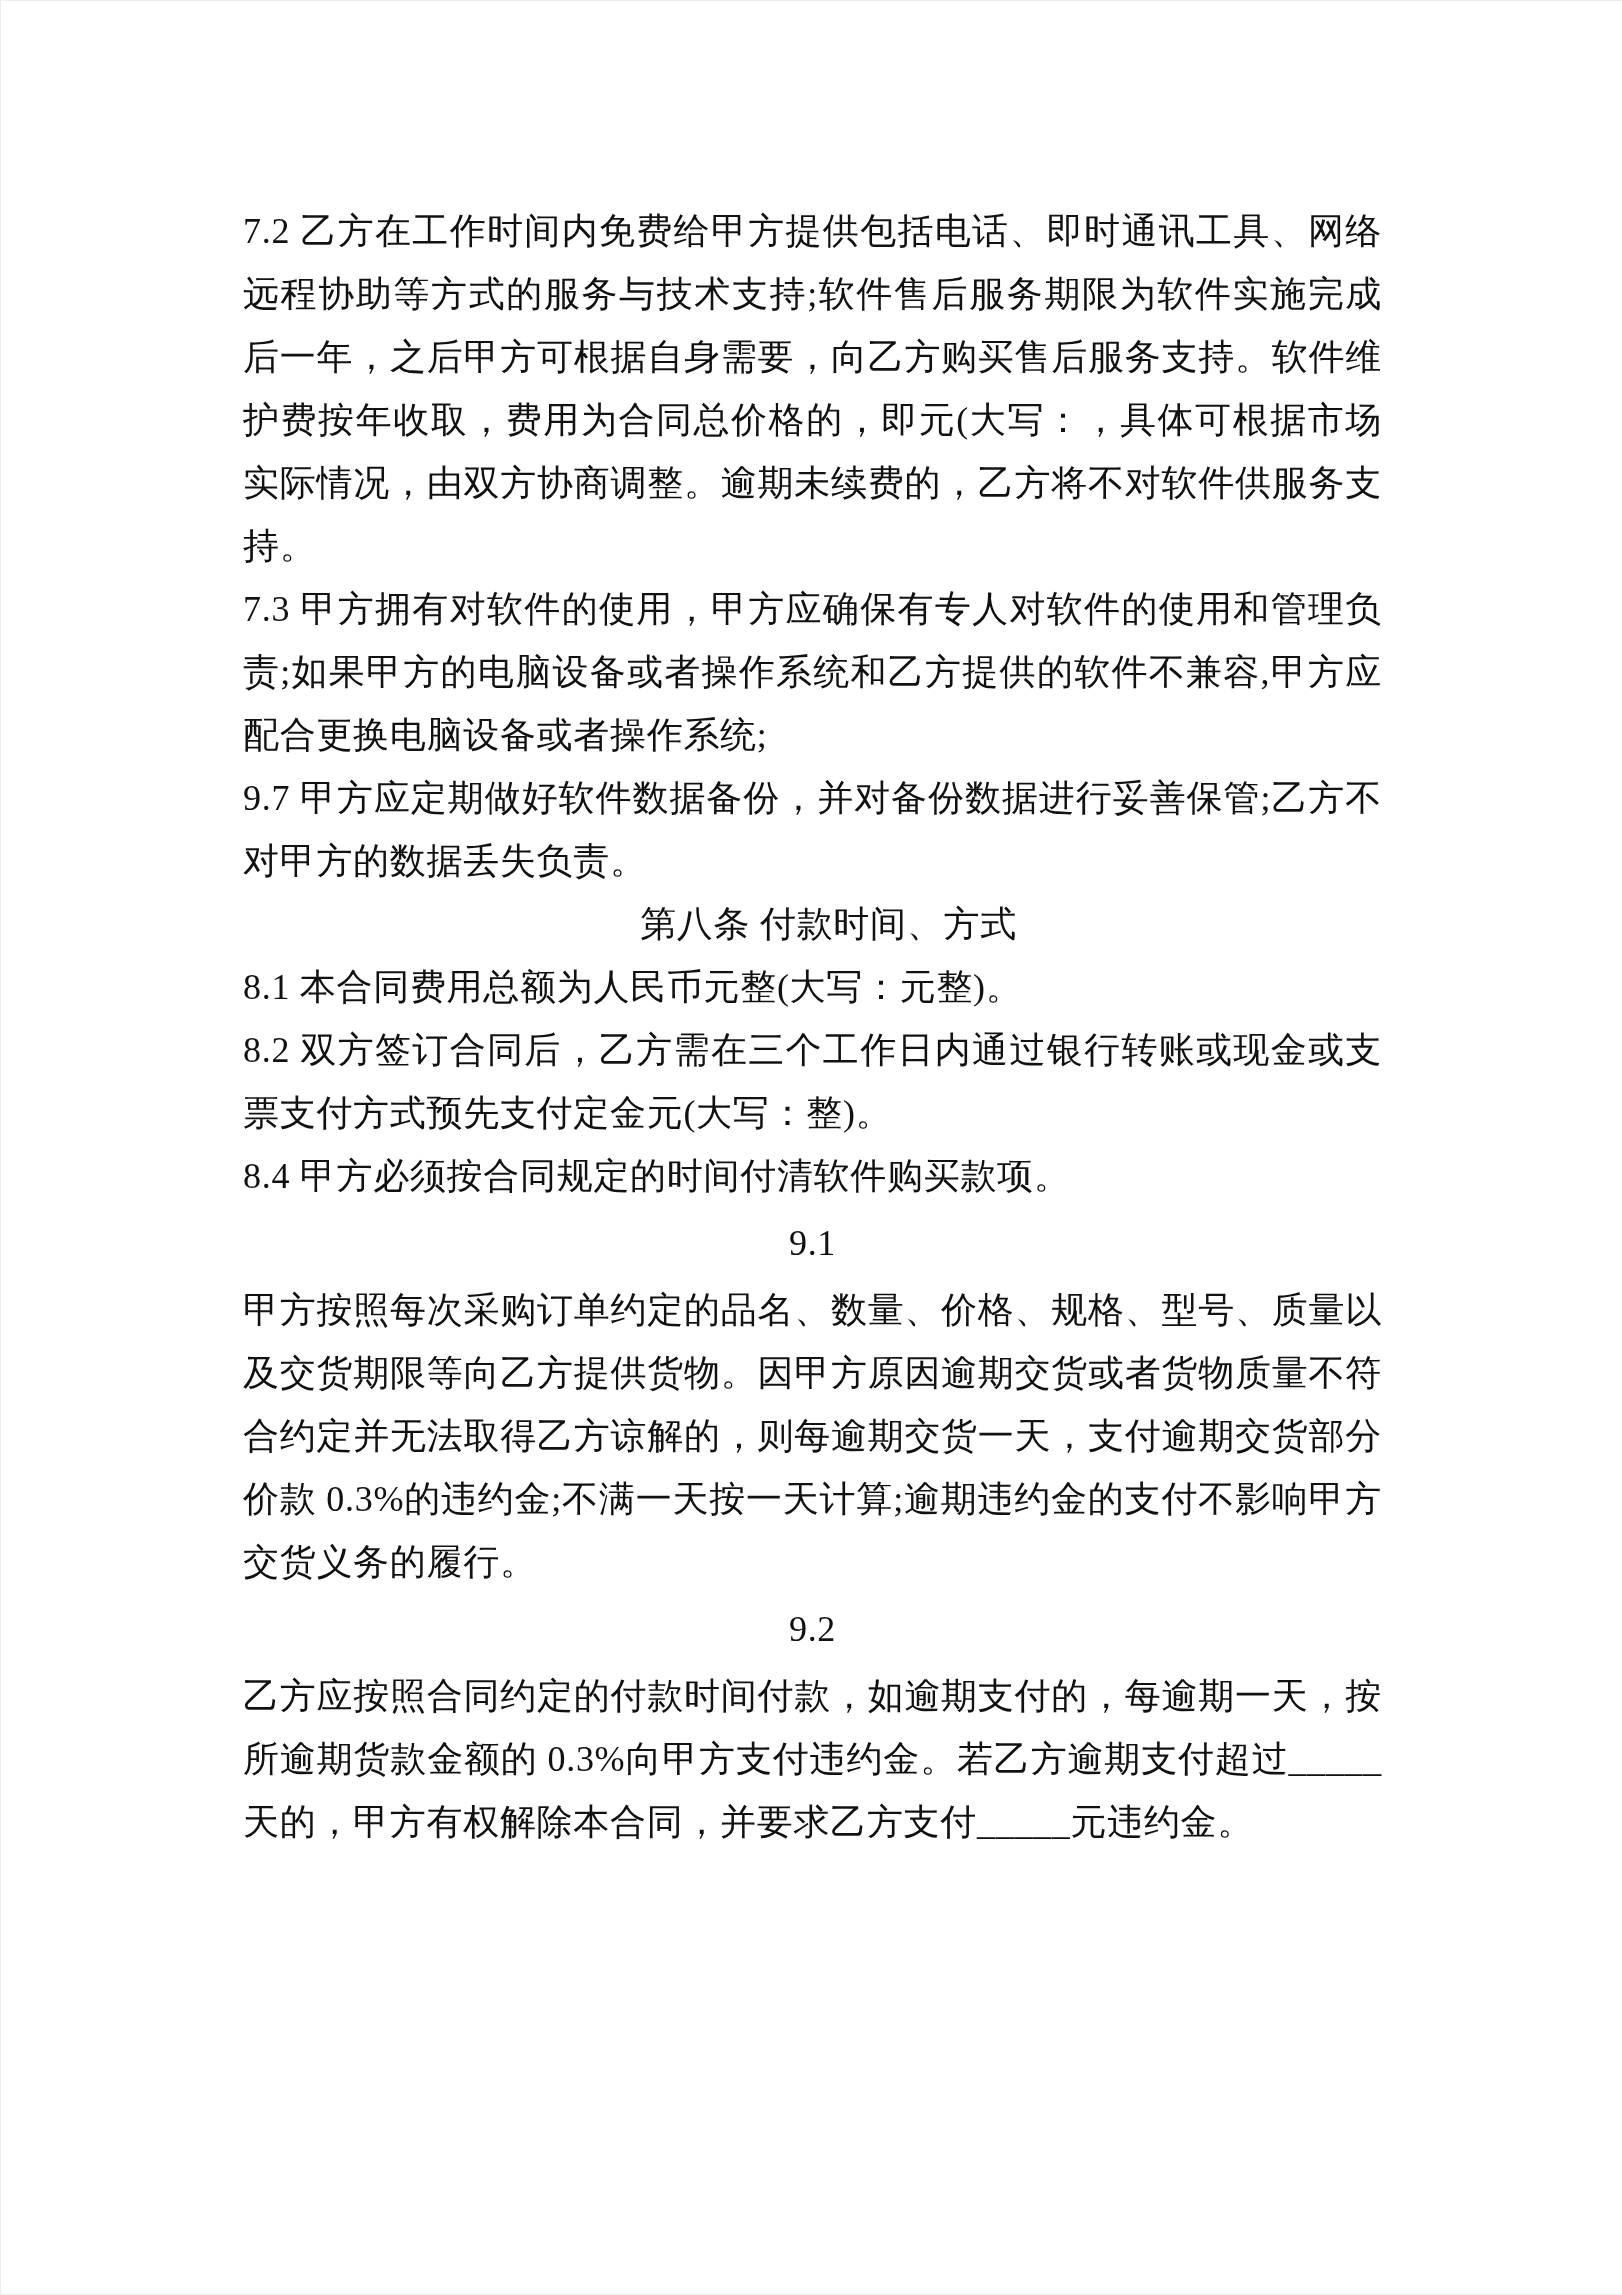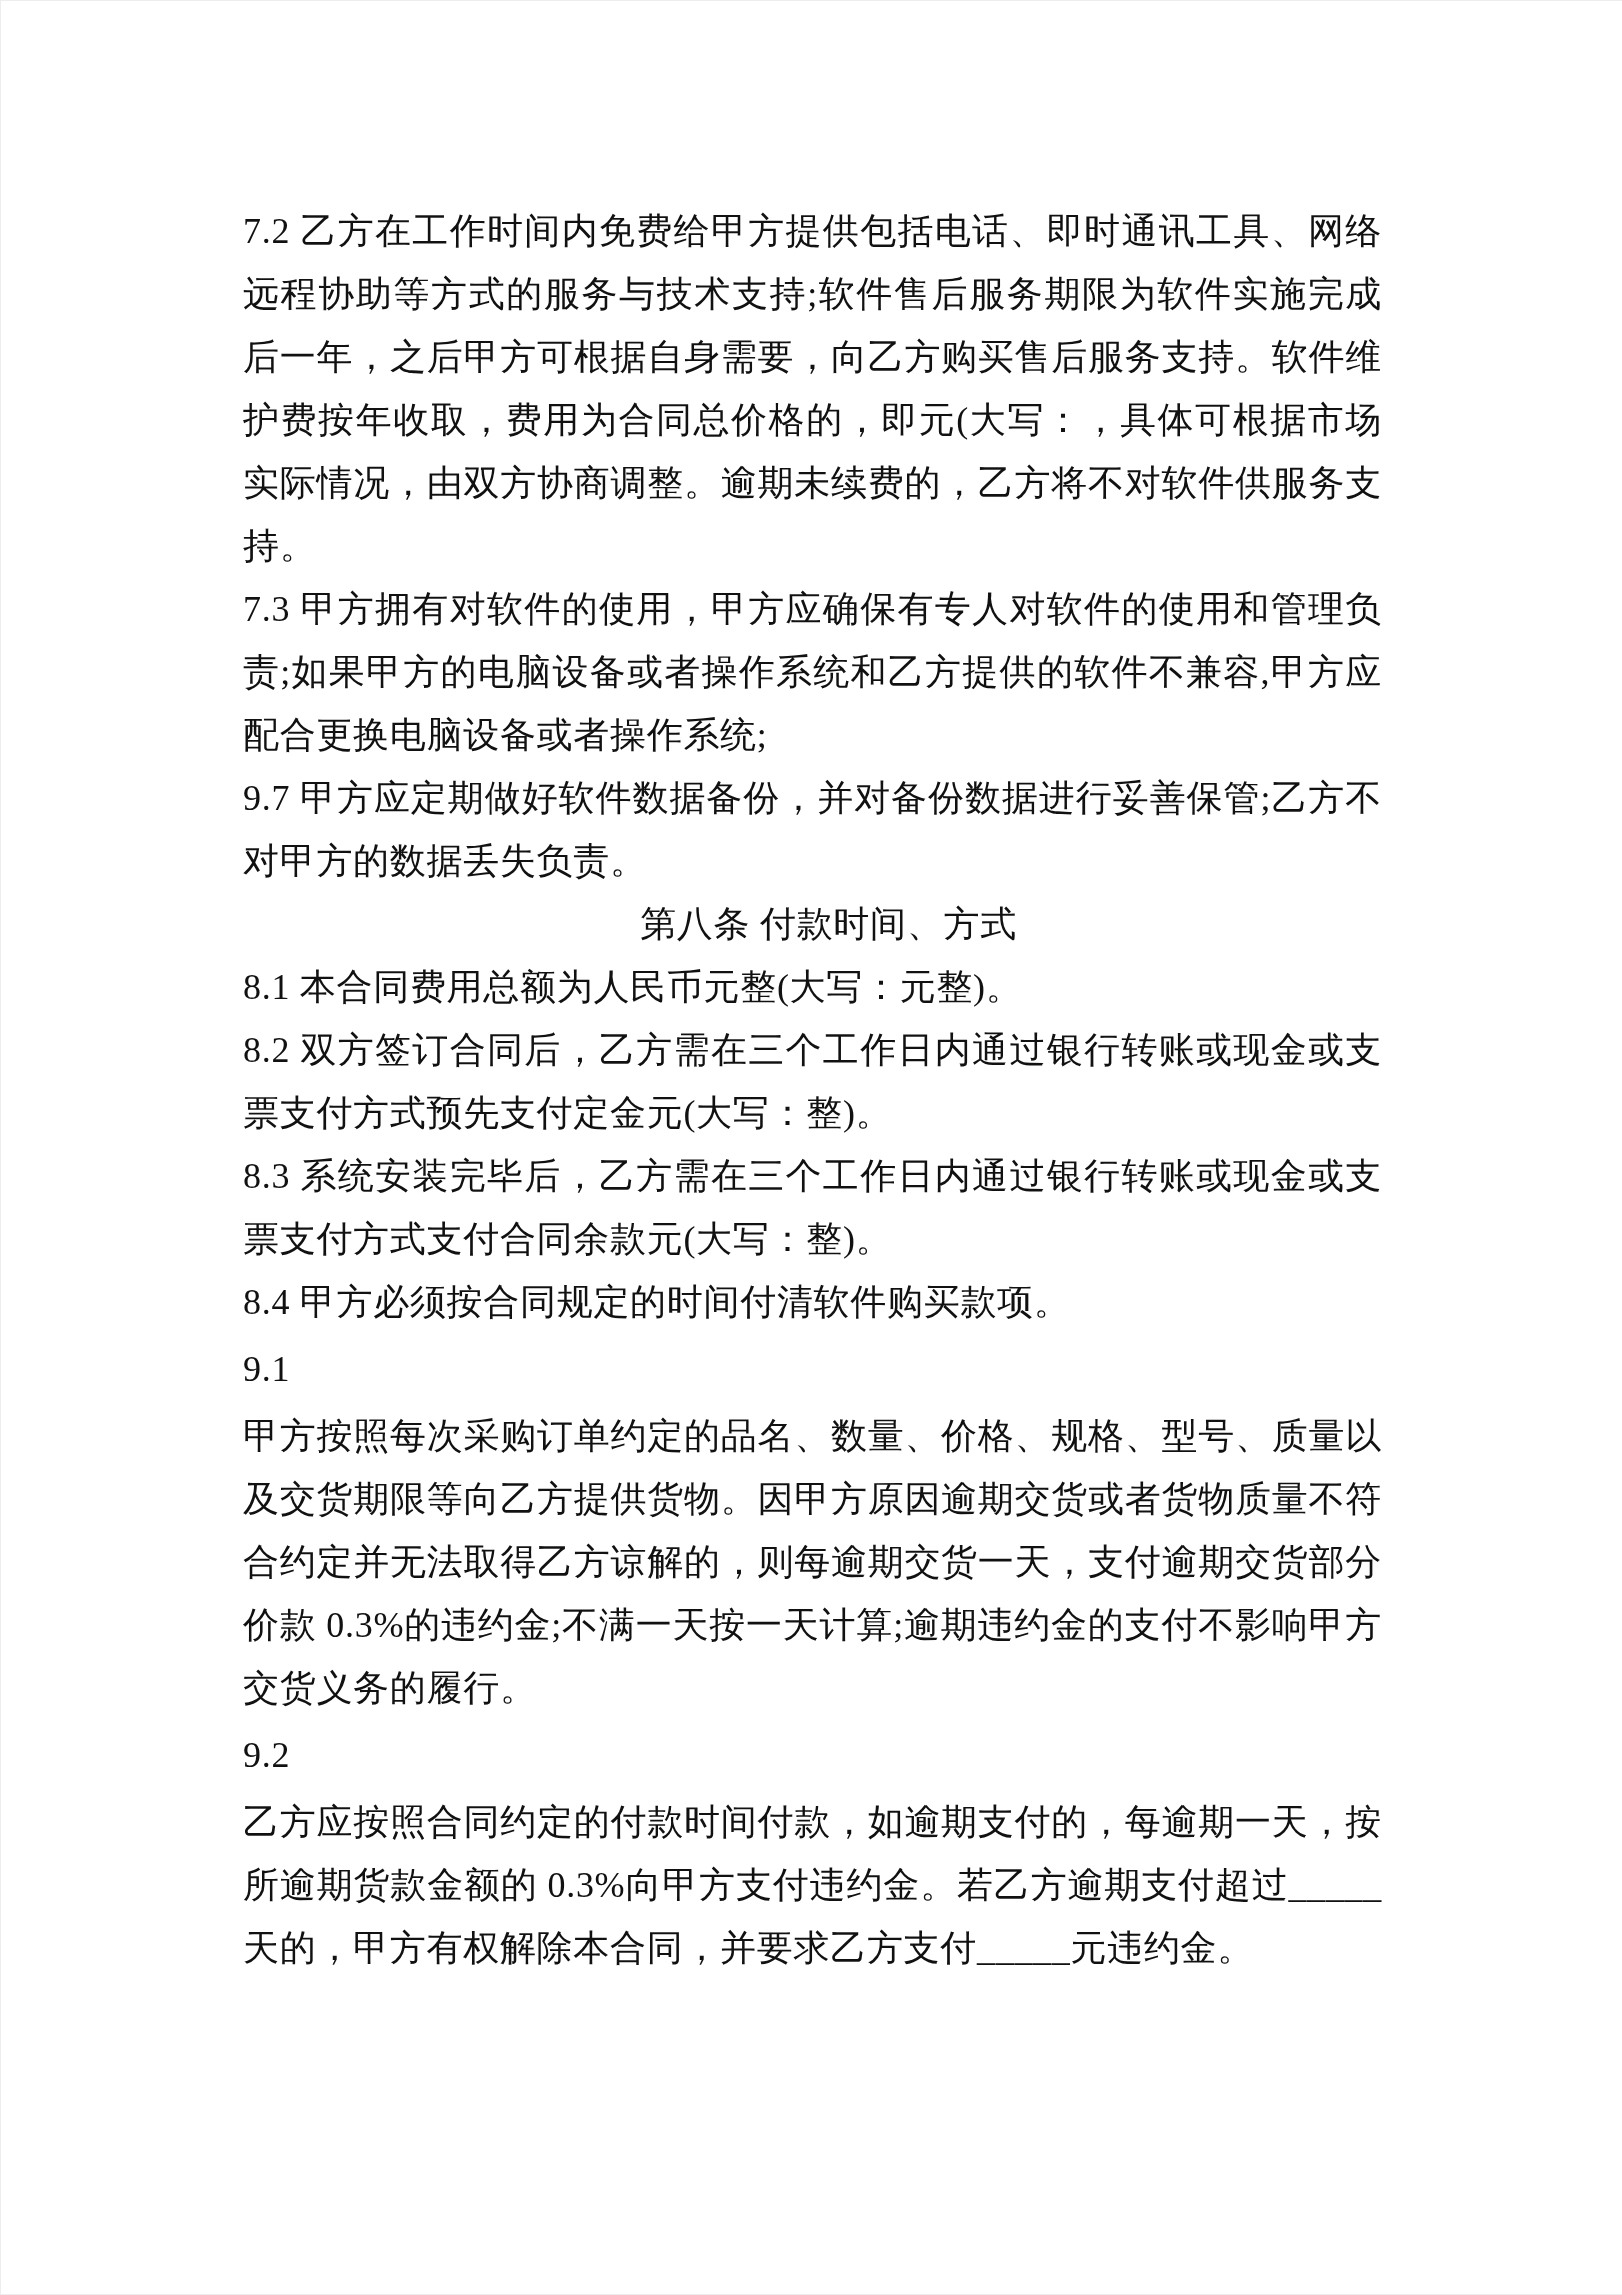--- a/index.html
+++ b/index.html
@@ -32,37 +32,36 @@
     text-align: justify;
     letter-spacing: 0.7px;
     word-break: break-all;
     color: #111111;
   }
   .para.heading {
     text-align: center;
     margin-left: 32px;
   }
   .para.number {
-    text-align: left;
+    text-align: center;
     margin-top: 3.9px;
     margin-bottom: 3.9px;
   }
 </style>
 </head>
 <body>
 
 <div class="page">
   <div class="content" id="contract-content">
       <p class="para">7.2 乙方在工作时间内免费给甲方提供包括电话、即时通讯工具、网络远程协助等方式的服务与技术支持;软件售后服务期限为软件实施完成后一年，之后甲方可根据自身需要，向乙方购买售后服务支持。软件维护费按年收取，费用为合同总价格的，即元(大写：，具体可根据市场实际情况，由双方协商调整。逾期未续费的，乙方将不对软件供服务支持。</p>
       <p class="para">7.3 甲方拥有对软件的使用，甲方应确保有专人对软件的使用和管理负责;如果甲方的电脑设备或者操作系统和乙方提供的软件不兼容,甲方应配合更换电脑设备或者操作系统;</p>
       <p class="para">9.7 甲方应定期做好软件数据备份，并对备份数据进行妥善保管;乙方不对甲方的数据丢失负责。</p>
       <p class="para heading">第八条 付款时间、方式</p>
       <p class="para">8.1 本合同费用总额为人民币元整(大写：元整)。</p>
       <p class="para">8.2 双方签订合同后，乙方需在三个工作日内通过银行转账或现金或支票支付方式预先支付定金元(大写：整)。</p>
-      <p class="para">8.3 系统安装完毕后，乙方需在三个工作日内通过银行转账或现金或支票支付方式支付合同余款元(大写：整)。</p>
       <p class="para">8.4 甲方必须按合同规定的时间付清软件购买款项。</p>
       <p class="para number">9.1</p>
       <p class="para">甲方按照每次采购订单约定的品名、数量、价格、规格、型号、质量以及交货期限等向乙方提供货物。因甲方原因逾期交货或者货物质量不符合约定并无法取得乙方谅解的，则每逾期交货一天，支付逾期交货部分价款 0.3%的违约金;不满一天按一天计算;逾期违约金的支付不影响甲方交货义务的履行。</p>
       <p class="para number">9.2</p>
       <p class="para">乙方应按照合同约定的付款时间付款，如逾期支付的，每逾期一天，按所逾期货款金额的 0.3%向甲方支付违约金。若乙方逾期支付超过_____天的，甲方有权解除本合同，并要求乙方支付_____元违约金。</p>
     </div>
 </div>
 
 
 </body></html>

